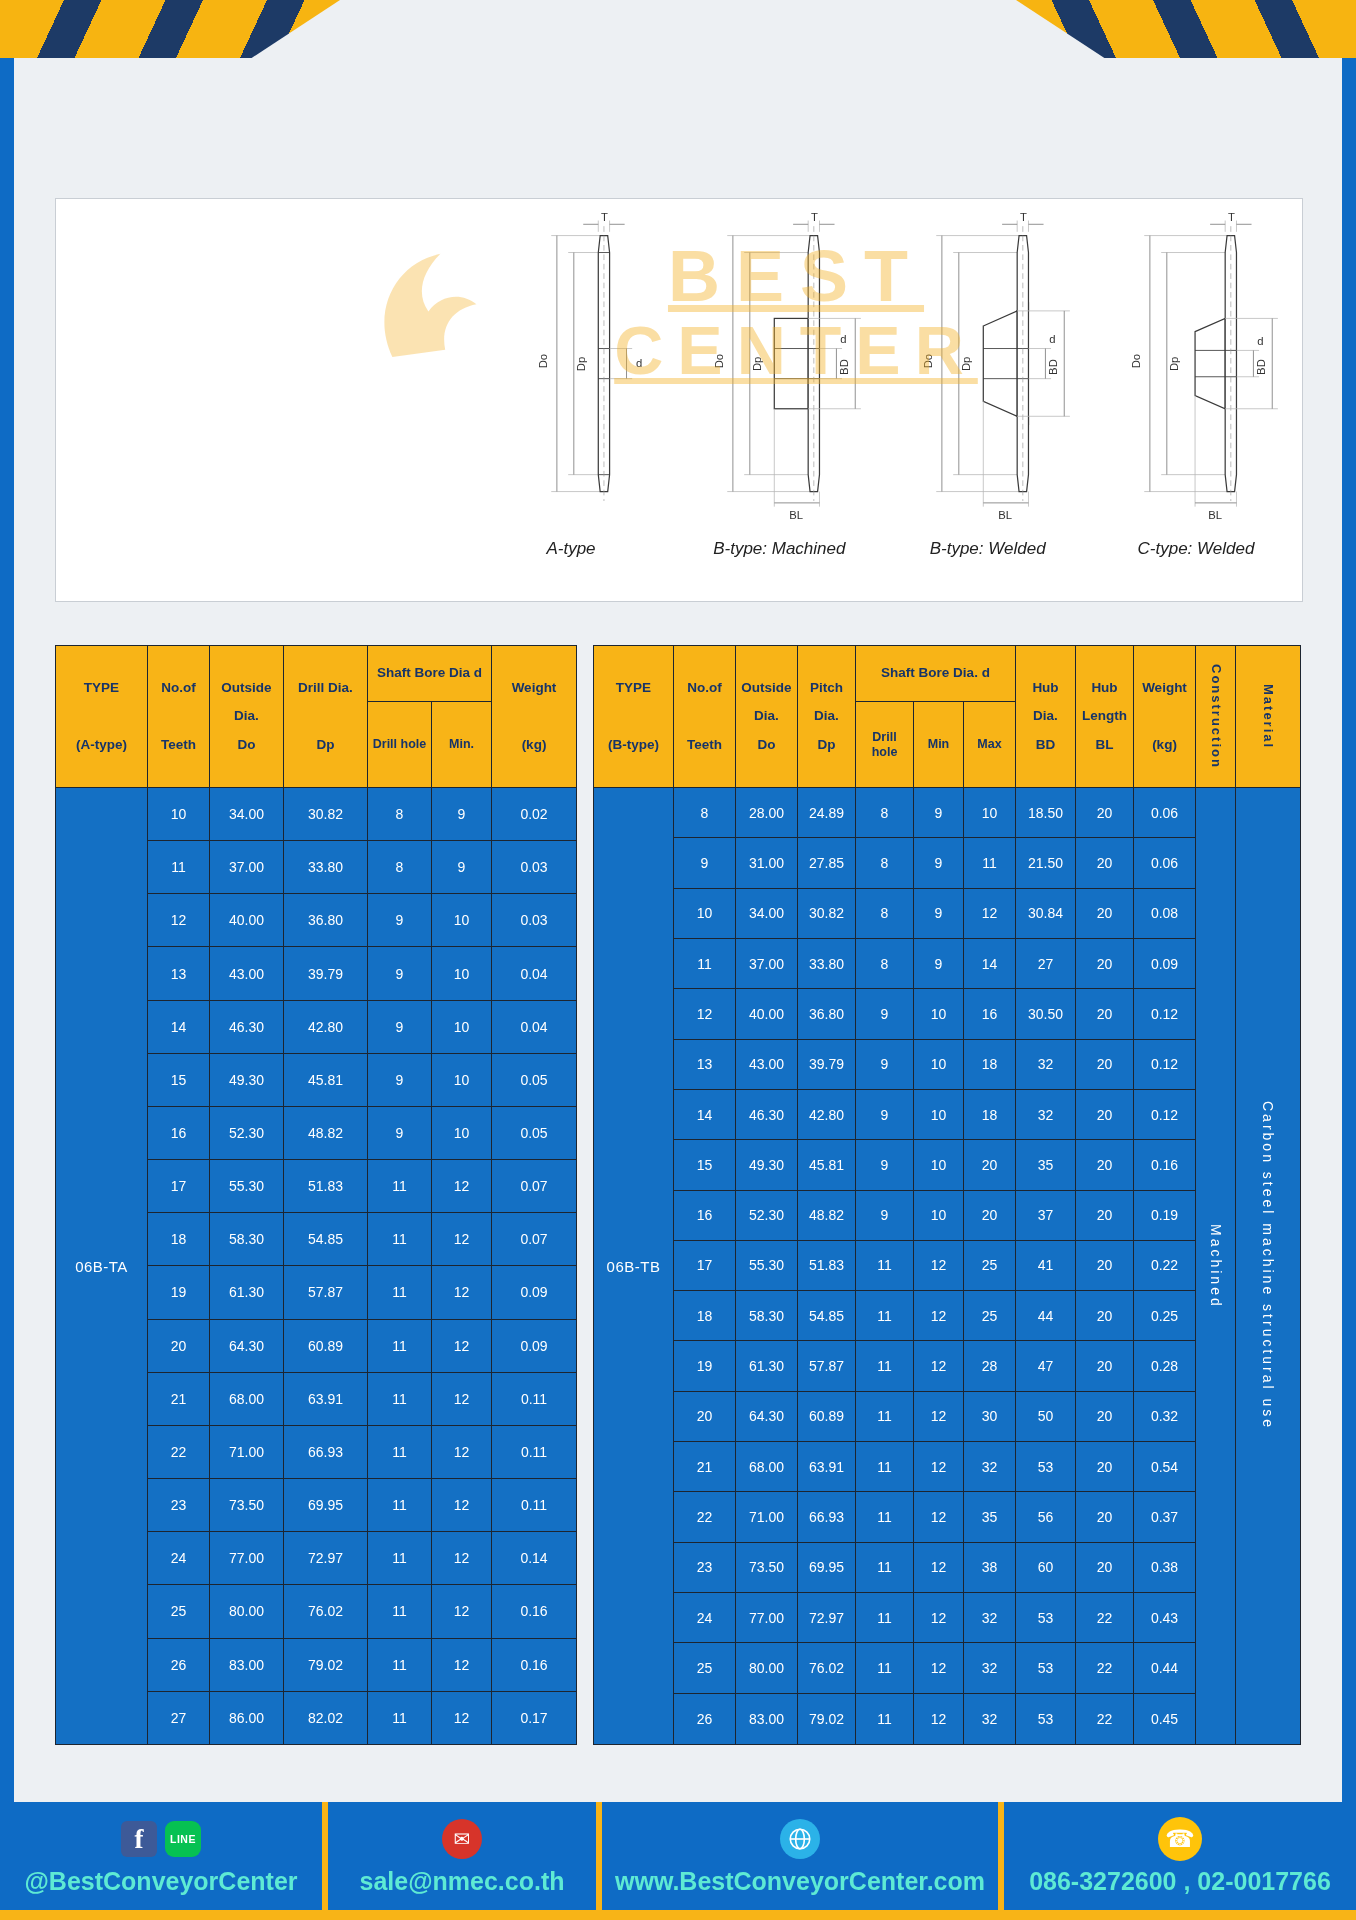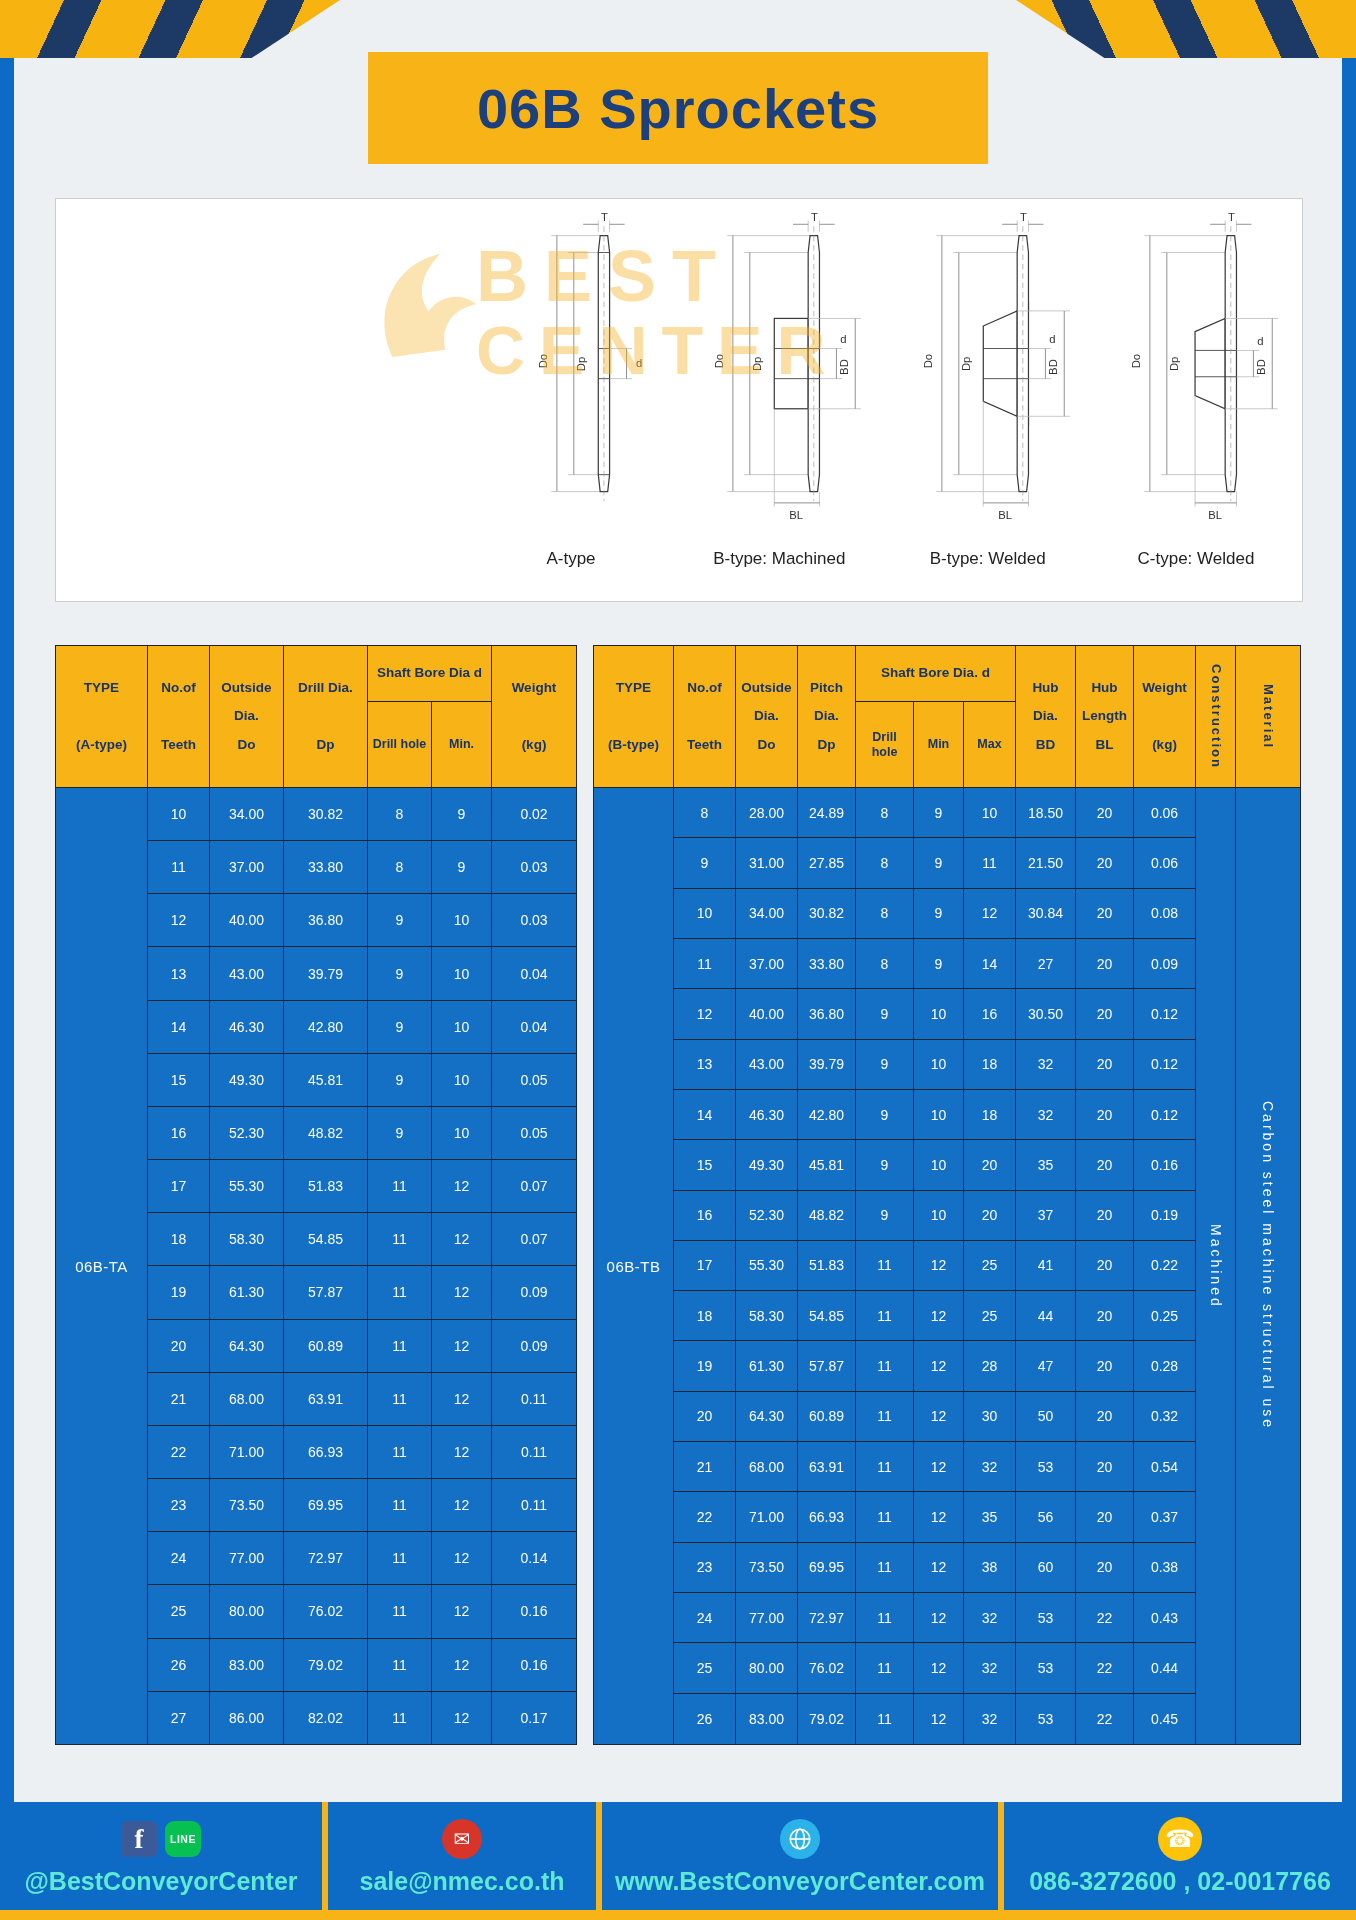--- a/index.html
+++ b/index.html
@@ -26,31 +26,31 @@
   
   .panel { position:absolute; left:55px; top:198px; width:1246px; height:402px;
     background:#ffffff; border:1px solid #c9ced4; z-index:2; }
   .specs { position:absolute; left:22px; top:100px; z-index:4; }
   .spec-line { font-size:19px; font-weight:bold; color:#1d3a75; line-height:32px; white-space:nowrap; }
 
   .figures { position:absolute; left:415px; top:14px; right:6px; height:372px;
     display:flex; justify-content:space-between; z-index:2;}
   .figure { width:200px; display:flex; flex-direction:column; align-items:center; }
   .figure svg { width:100%; height:320px; }
-  .figure-label { margin-top:16px; font-size:17px; color:#222; }
+  .figure-label { margin-top:6px; font-size:17px; color:#222;font-style:italic; }
 
   .dim  { stroke:#8a8a8a; stroke-width:1; }
   .ext  { stroke:#b5b5b5; stroke-width:0.8; }
   .part { stroke:#3a3a3a; stroke-width:1.3; fill:#ffffff; }
   .inner{ stroke:#3a3a3a; stroke-width:0.9; }
   .cl   { stroke:#999; stroke-width:0.7; stroke-dasharray:6 4; }
   .dimtxt { font-size:12px; fill:#333; font-family:"Liberation Sans",sans-serif; }
 
-  .watermark { position:absolute; left:420px; top:40px; width:640px; text-align:left;
-    z-index:5; pointer-events:none; color:rgba(244,176,35,.42); font-weight:bold; line-height:1.05;}
+  .watermark { position:absolute; left:420px; top:40px; width:640px; text-align:center;
+    z-index:5; pointer-events:none; color:rgba(244,176,35,.42); font-weight:bold; line-height:1.05;text-decoration:underline;}
   .watermark .wm1 { font-size:72px; letter-spacing:16px; }
   .watermark .wm2 { font-size:60px; letter-spacing:8px; }
   .watermark .wm3 { font-size:68px; letter-spacing:14px; }
   .wm-logo { position:absolute; left:310px; top:30px; width:120px; height:160px; z-index:5; pointer-events:none;}
 
   
   .tables { position:absolute; left:55px; top:645px; width:1246px; display:flex; gap:16px; z-index:2;}
   table { border-collapse:collapse; table-layout:fixed; height:1100px; }
   #table-a { width:522px; } #table-b { width:708px; }
   th,td { border:1px solid #1d2530; text-align:center; vertical-align:middle; padding:0 2px; }
@@ -88,23 +88,20 @@
 </head>
 <body>
 
 <div class="page">
 
   <div class="frame left"></div>
   <div class="frame right"></div>
   <div class="deco left"></div>
   <div class="deco right"></div>
 
-  <div class="banner">
-    <h1>06B Sprockets</h1>
-  </div>
 
   <div class="panel">
 
     <div class="figures">
 
       <div class="figure">
         <svg viewBox="0 0 170 340">
           <line class="ext" x1="64" y1="24" x2="118" y2="24"></line>
             <line class="ext" x1="64" y1="296" x2="118" y2="296"></line>
           <line class="dim" x1="70" y1="24" x2="70" y2="296"></line>

